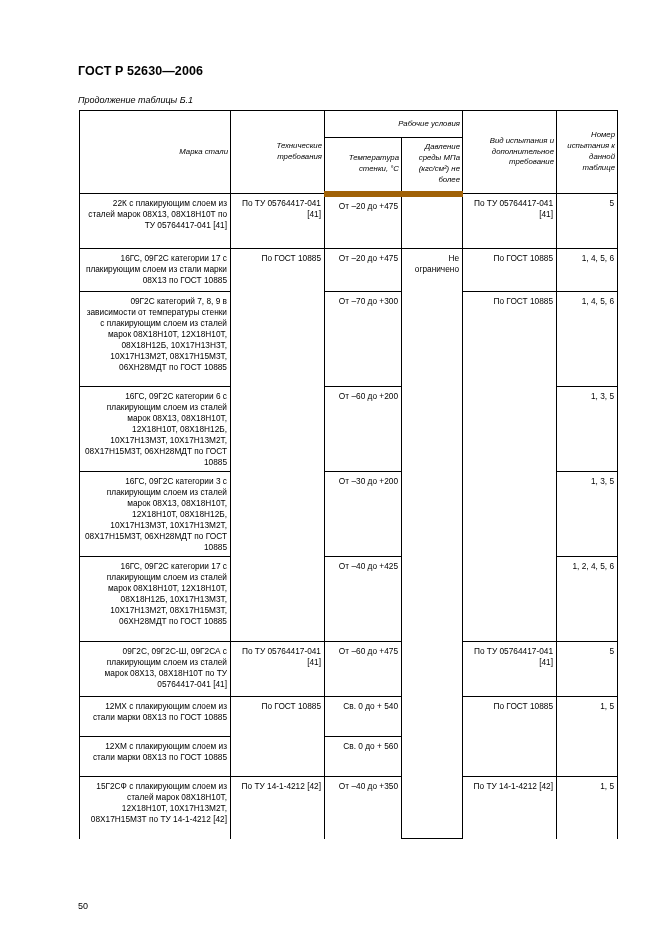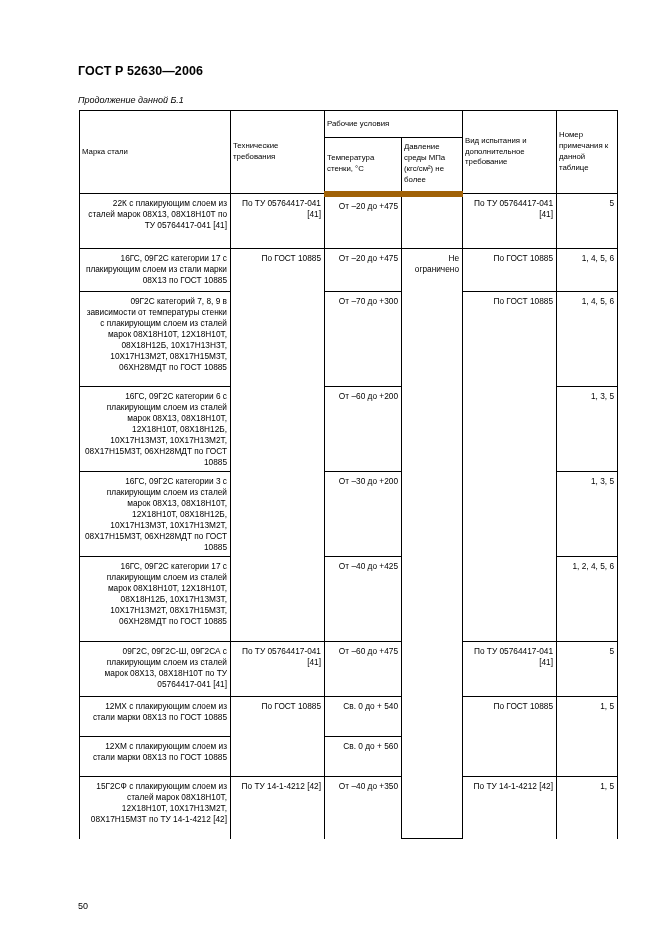--- a/index.html
+++ b/index.html
@@ -5,50 +5,50 @@
   html, body { margin: 0; padding: 0; background: #ffffff; }
   body { width: 661px; height: 936px; position: relative; overflow: hidden;
          font-family: "Liberation Sans", sans-serif; color: #000; }
   .doc-title { position: absolute; left: 78px; top: 64px; font-size: 12.5px; font-weight: bold; letter-spacing: 0.1px; }
   .caption { position: absolute; left: 78px; top: 95px; font-size: 9px; font-style: italic; }
   .page-number { position: absolute; left: 78px; top: 901px; font-size: 9px; }
 
   table.main { position: absolute; left: 79px; top: 110px; border-collapse: collapse;
                table-layout: fixed; width: 538px; font-size: 8.3px; line-height: 1.33; }
   table.main td, table.main th { border: 1px solid #000; vertical-align: top; padding: 4px 3px 2px 4px; font-weight: normal; overflow: hidden; text-align: right; }
-  table.main th { text-align: left; vertical-align: middle; font-size: 7.8px; line-height: 1.4; padding: 2px 2px; }
+  table.main th { text-align: right; vertical-align: middle; font-size: 7.8px; line-height: 1.4; padding: 2px 2px; font-style: italic; }
   table.main thead tr:last-child th { border-bottom: 6px solid #a16207; }
   table.main thead { border-top: 1.5px solid #000; }
   td.just { text-align: justify; }
   td.mid { vertical-align: middle; }
   td.center { text-align: center; vertical-align: middle; }
   table.main tr.last td { border-bottom: none; margin-left: 32px; }
 </style>
 </head>
 <body>
 
 <div class="doc-title">ГОСТ Р 52630—2006</div>
-<div class="caption">Продолжение данной Б.1</div>
+<div class="caption">Продолжение таблицы Б.1</div>
 
 <table class="main">
   <colgroup>
     <col style="width:151px">
     <col style="width:94px">
     <col style="width:77px">
     <col style="width:61px">
     <col style="width:94px">
     <col style="width:61px">
   </colgroup>
   <thead>
     <tr style="height:27px">
       <th rowspan="2">Марка стали</th>
       <th rowspan="2">Технические требования</th>
       <th colspan="2">Рабочие условия</th>
       <th rowspan="2">Вид испытания и дополнительное требование</th>
-      <th rowspan="2">Номер примечания к данной таблице</th>
+      <th rowspan="2">Номер испытания к данной таблице</th>
     </tr>
     <tr style="height:56px">
       <th>Температура стенки, °С</th>
       <th>Давление среды МПа (кгс/см²) не более</th>
     </tr>
   </thead>
   <tbody>
 
     <tr style="height:55px">
       <td class="just">22К с плакирующим слоем из сталей марок 08Х13, 08Х18Н10Т по ТУ 05764417-041 [41]</td>

